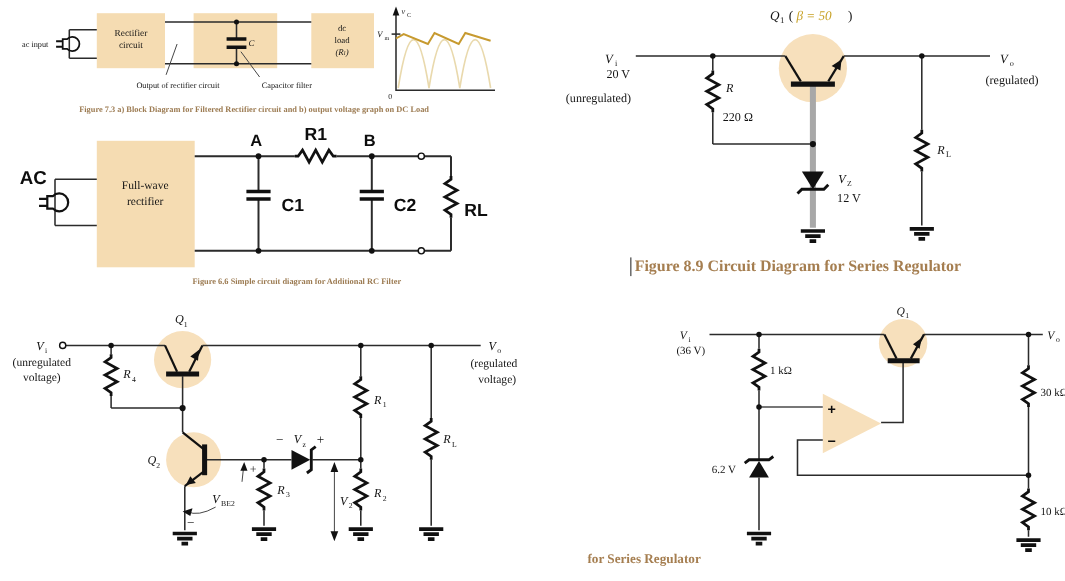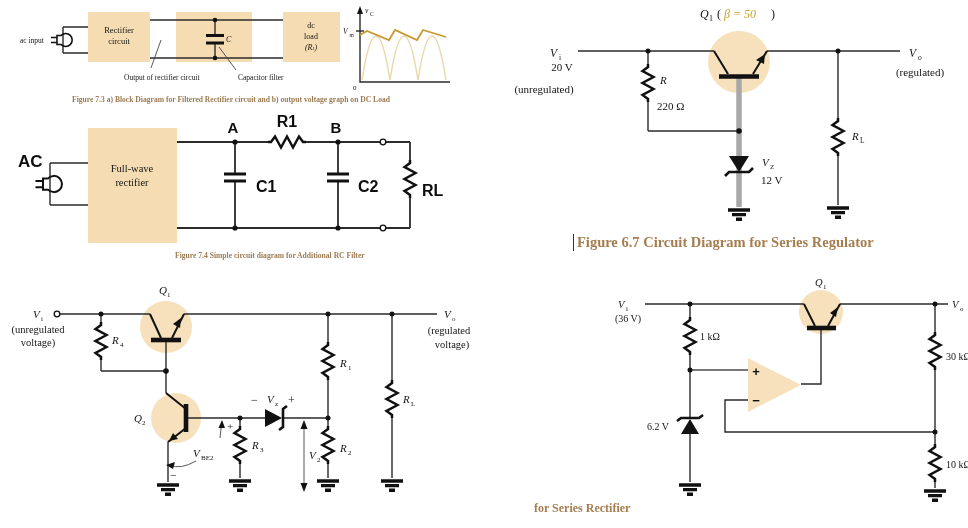--- a/index.html
+++ b/index.html
@@ -136,21 +136,21 @@
     <text class="sans" x="18" y="55" font-size="17">AC</text>
     <text class="lbl" x="132" y="60" font-size="10.5" text-anchor="middle">Full-wave</text>
     <text class="lbl" x="132" y="74" font-size="10.5" text-anchor="middle">rectifier</text>
     <text class="sans" x="233" y="21" font-size="15" text-anchor="middle">A</text>
     <text class="sans" x="336" y="21" font-size="15" text-anchor="middle">B</text>
     <text class="sans" x="287" y="15" font-size="16" text-anchor="middle">R1</text>
     <text class="sans" x="256" y="80" font-size="16">C1</text>
     <text class="sans" x="358" y="80" font-size="16">C2</text>
     <text class="sans" x="422" y="84" font-size="16">RL</text>
   </svg>
-  <div class="caption cap-sm" style="left:135px;top:251px">Figure 7.4 Simple circuit diagram for Additional RC Filter</div>
+  <div class="caption cap-sm" style="left:135px;top:251px">Figure 6.6 Simple circuit diagram for Additional RC Filter</div>
 
   <svg class="fig" style="left:500px;top:0" width="468" height="232" viewBox="0 0 468 232">
     <circle class="hl" cx="239" cy="62" r="31"></circle>
 
     <g>
       <path class="wire" d="M78,51 H214 M267,51 H400"></path>
       <path class="wire" d="M148,51 V64 M148,102 V131 M148,131 H239"></path>
       <path class="wire" d="M338,51 V118 M338,156 V205"></path>
     </g>
     <path class="graylead" d="M239,78 V207"></path>
@@ -196,21 +196,21 @@
     <text class="lbl" x="270" y="169" font-size="7">Z</text>
     <text class="lbl" x="261" y="184" font-size="11">12 V</text>
 
     <text class="lbl it" x="352" y="140" font-size="11">R</text>
     <text class="lbl" x="360" y="143" font-size="7.5">L</text>
 
     <text class="lbl it" x="409" y="57" font-size="11.5">V</text>
     <text class="lbl" x="418" y="60" font-size="7.5">o</text>
     <text class="lbl" x="420" y="76" font-size="11" text-anchor="middle">(regulated)</text>
   </svg>
-  <div class="caption cap-lg" style="left:573px;top:234px">Figure 6.7 Circuit Diagram for Series Regulator</div>
+  <div class="caption cap-lg" style="left:573px;top:234px">Figure 8.9 Circuit Diagram for Series Regulator</div>
 
   <svg class="fig" style="left:0;top:272px" width="495" height="248" viewBox="0 0 495 248">
     <circle class="hl" cx="166" cy="55" r="26"></circle>
     <circle class="hl" cx="176" cy="146" r="25"></circle>
 
     <g>
       <path class="wire" d="M60,42 H150 M184,42 H437"></path>
       <path class="wire" d="M101,42 V50 M101,88 V99 M101,99 H166 M166,70 V121"></path>
       <path class="wire" d="M168,170 V210"></path>
       <path class="wire" d="M186,146 H240 M240,146 V154 M240,192 V206"></path>
@@ -350,15 +350,15 @@
     <text class="lbl" x="233" y="17" font-size="7">1</text>
     <text class="lbl" x="110" y="68" font-size="10">1 kΩ</text>
     <text class="lbl" x="57" y="158" font-size="10">6.2 V</text>
     <text class="sans" x="166" y="104" font-size="13" text-anchor="middle">+</text>
     <text class="sans" x="166" y="133" font-size="13" text-anchor="middle">−</text>
     <text class="lbl" x="356" y="88" font-size="10">30 kΩ</text>
     <text class="lbl" x="356" y="196" font-size="10">10 kΩ</text>
     <text class="lbl it" x="362" y="36" font-size="10.5">V</text>
     <text class="lbl" x="370" y="39" font-size="7">o</text>
   </svg>
-  <div class="caption cap-part" style="left:494px;top:501px">for Series Rectifier</div>
+  <div class="caption cap-part" style="left:494px;top:501px">for Series Regulator</div>
 
 </div>
 
 </body></html>

